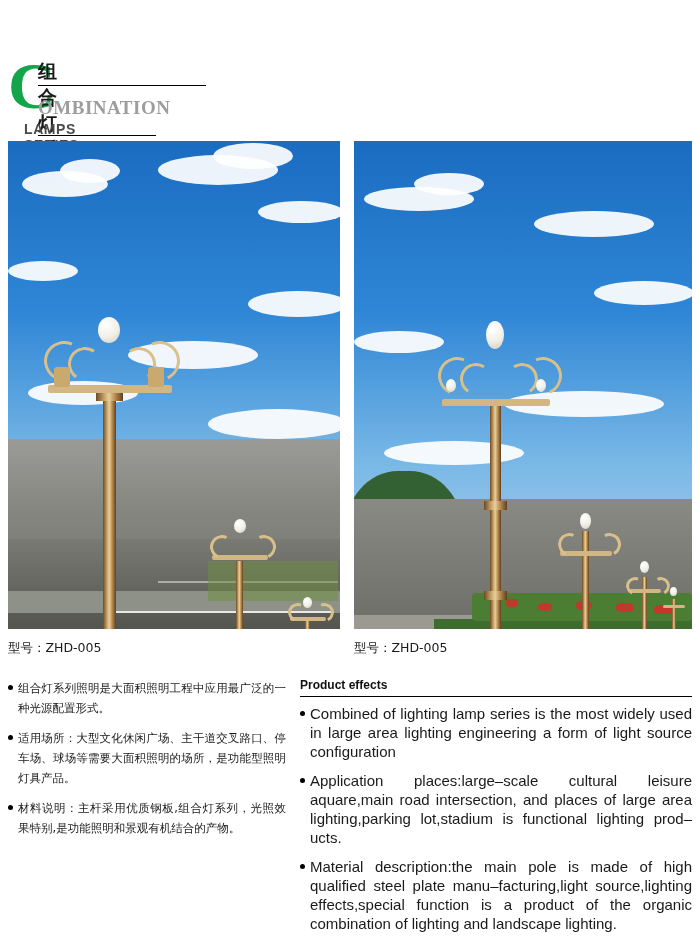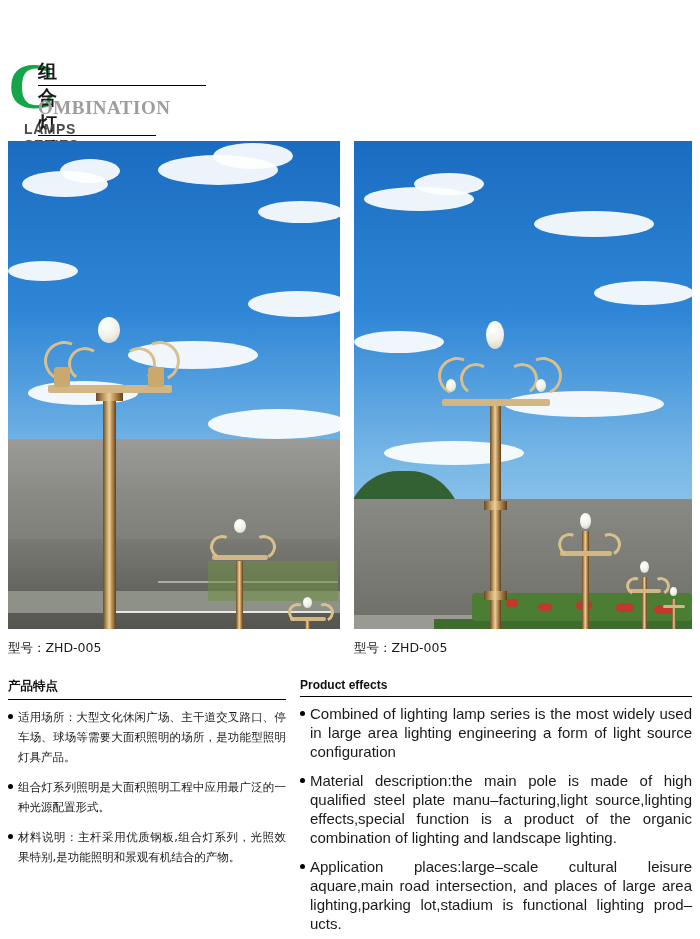--- a/index.html
+++ b/index.html
@@ -397,28 +397,27 @@
 
   <div class="pole" style="left:318px; top:458px; width:4px; height:86px;"></div>
   <div class="lamp-head" style="left:316px; top:446px; width:7px; height:9px;"></div>
   <div class="arm-bar" style="left:309px; top:464px; width:22px; height:3px;"></div>
 </div>
 
 <div class="caption caption-left">型号：ZHD-005</div>
 <div class="caption caption-right">型号：ZHD-005</div>
 
 <div class="col col-left">
-  <div class="col-title">产品特点</div>
   <ul class="bullet-list cn">
+    <li>组合灯系列照明是大面积照明工程中应用最广泛的一种光源配置形式。</li>
     <li>适用场所：大型文化休闲广场、主干道交叉路口、停车场、球场等需要大面积照明的场所，是功能型照明灯具产品。</li>
-    <li>组合灯系列照明是大面积照明工程中应用最广泛的一种光源配置形式。</li>
     <li>材料说明：主杆采用优质钢板,组合灯系列，光照效果特别,是功能照明和景观有机结合的产物。</li>
   </ul>
 </div>
 
 <div class="col col-right">
   <div class="col-title en">Product effects</div>
   <ul class="bullet-list en">
     <li>Combined of lighting lamp series is the most widely used in large area lighting engineering a form of light source configuration</li>
+    <li>Application places:large–scale cultural leisure aquare,main road intersection, and places of large area lighting,parking lot,stadium is functional lighting prod–ucts.</li>
     <li>Material description:the main pole is made of high qualified steel plate manu–facturing,light source,lighting effects,special function is a product of the organic combination of lighting and landscape lighting.</li>
-    <li>Application places:large–scale cultural leisure aquare,main road intersection, and places of large area lighting,parking lot,stadium is functional lighting prod–ucts.</li>
   </ul>
 </div>
 
 </body></html>

